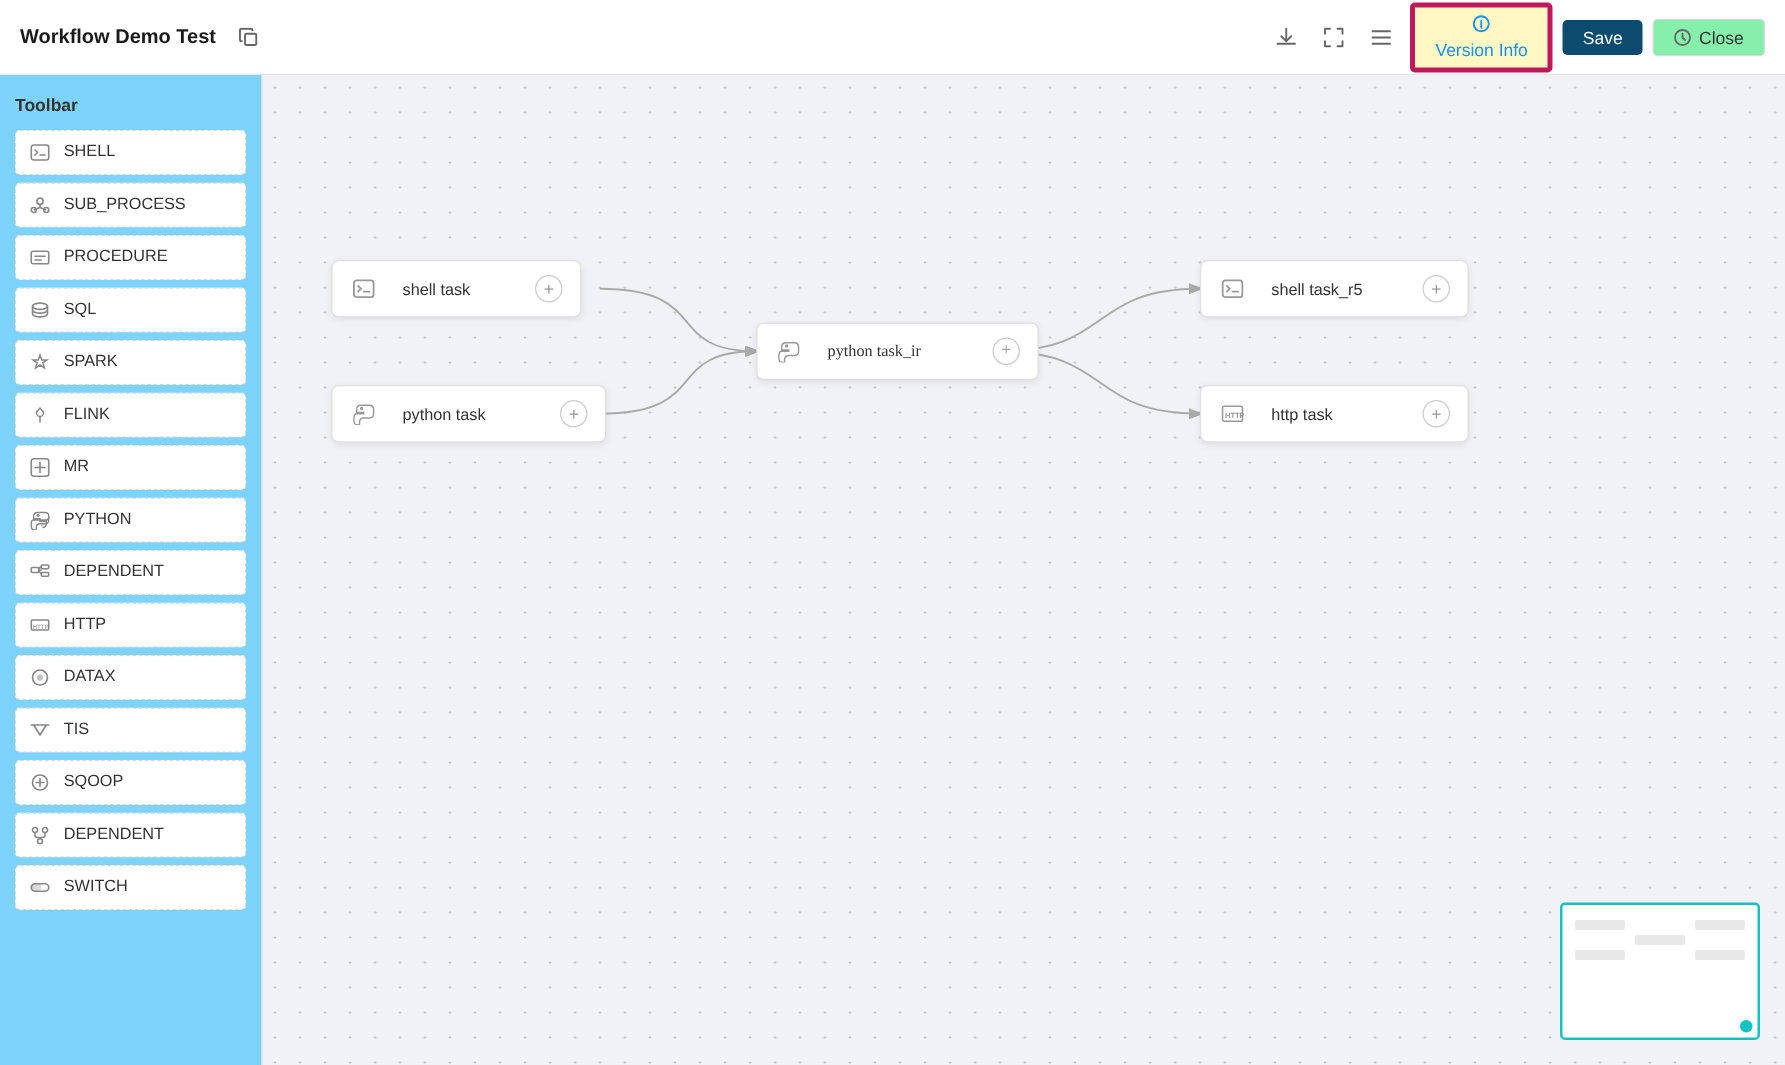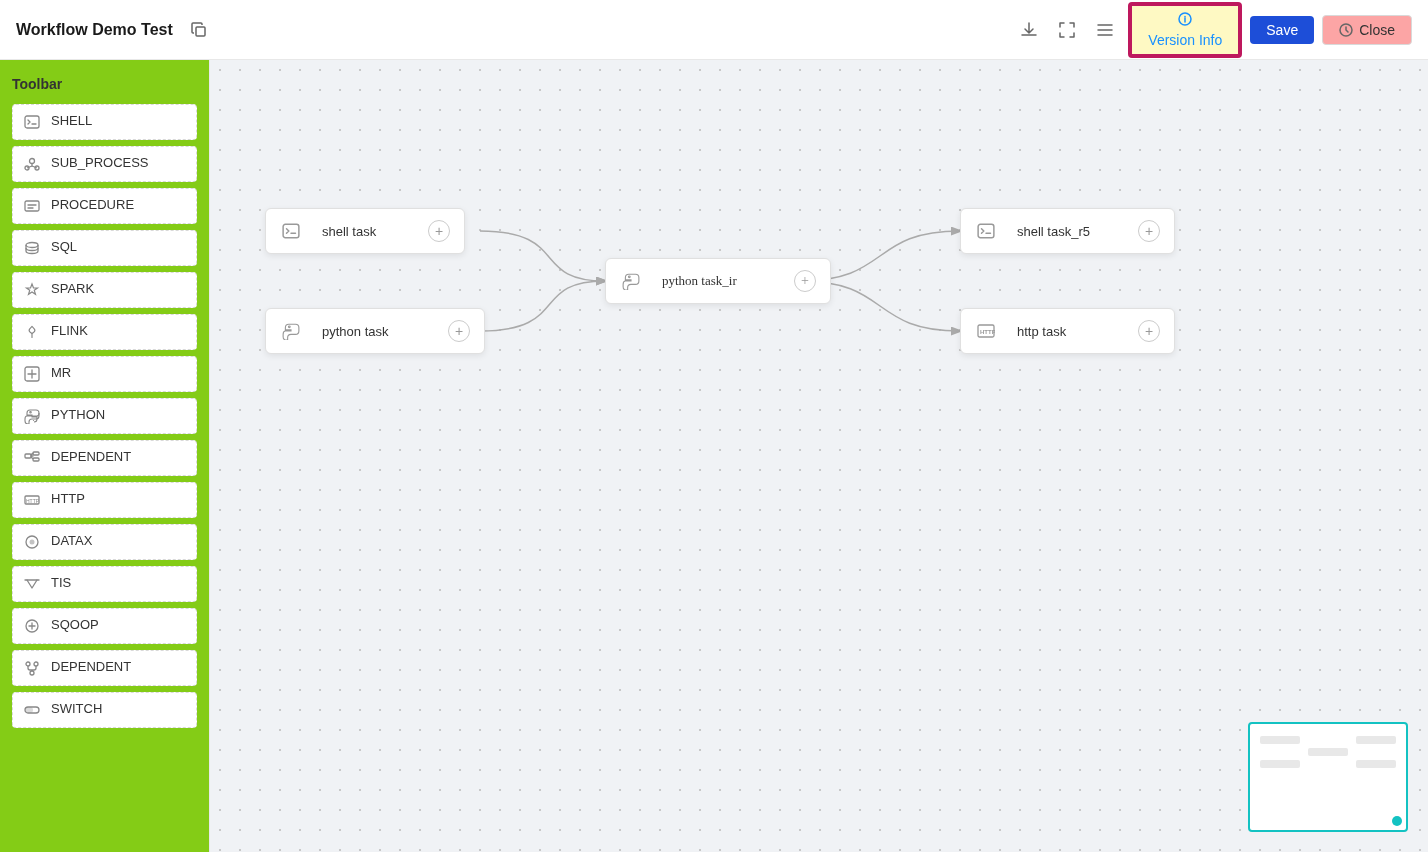--- a/index.html
+++ b/index.html
@@ -17,29 +17,29 @@
     .icon-btn {
       background: none; border: none; cursor: pointer;
       color: #666; padding: 6px; display: flex; align-items: center; justify-content: center;
       border-radius: 4px;
     }
     .btn {
       padding: 6px 16px; border-radius: 4px; border: none; cursor: pointer;
       font-size: 14px; display: flex; align-items: center; gap: 6px;
     }
     .btn-version { background: #fef9c3; border: 4px solid #be185d; color: #1890ff; flex-direction: column; }
-    .btn-save { background: #1d4ed8; color: #fff; align-items: center; }
-    .btn-close { background: #fca5a5; border: 1px solid #d9d9d9; color: #333; }
+    .btn-save { background: #0c4a6e; color: #fff; align-items: center; }
+    .btn-close { background: #86efac; border: 1px solid #d9d9d9; color: #333; }
 
     
     .main { display: flex; height: calc(852px - 60px); }
 
     
     .sidebar {
-      width: 210px; background: #84cc16; border-right: 1px solid #e8e8e8;
+      width: 210px; background: #7dd3fc; border-right: 1px solid #e8e8e8;
       overflow-y: auto; padding: 16px 12px 12px;
     }
     .sidebar-title { font-size: 14px; font-weight: 600; color: #333; margin-bottom: 12px; }
     .sidebar-item {
       display: flex; align-items: flex-start; gap: 10px;
       padding: 8px 10px; border: 1px dashed #d9d9d9; border-radius: 4px;
       margin-bottom: 6px; cursor: grab; background: #fff;
       font-size: 13px; color: #333; user-select: none;
     }
     .sidebar-icon { width: 18px; height: 18px; display: flex; align-items: center; justify-content: center; color: #888; font-size: 14px; }

